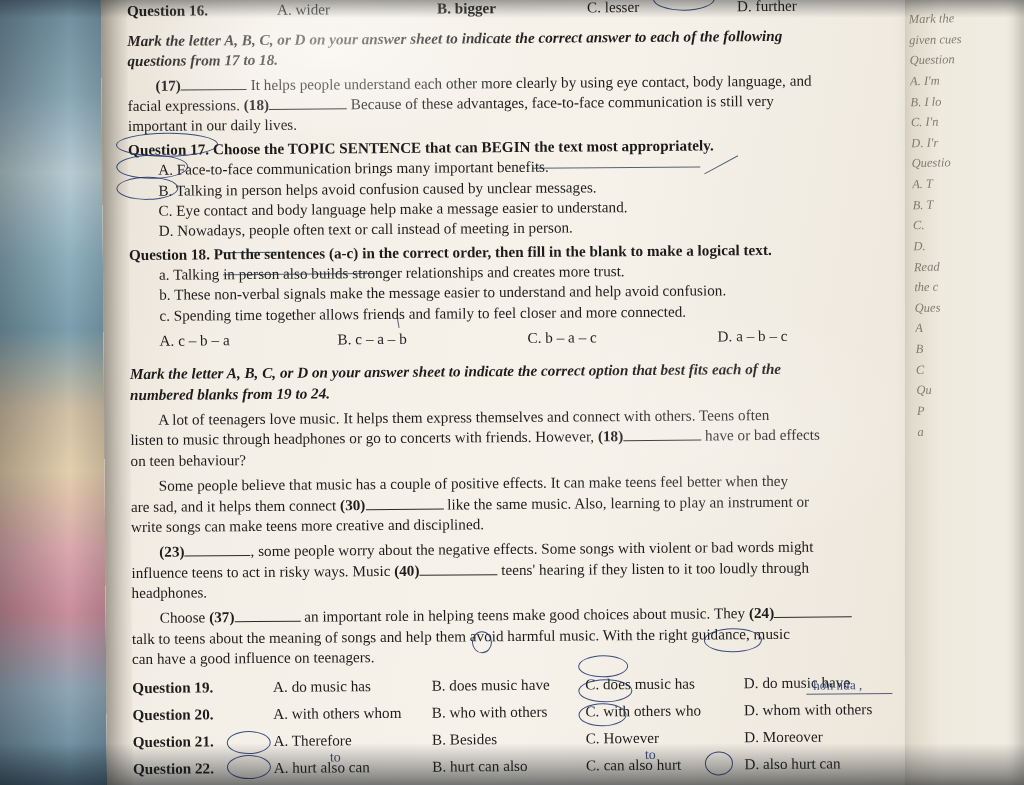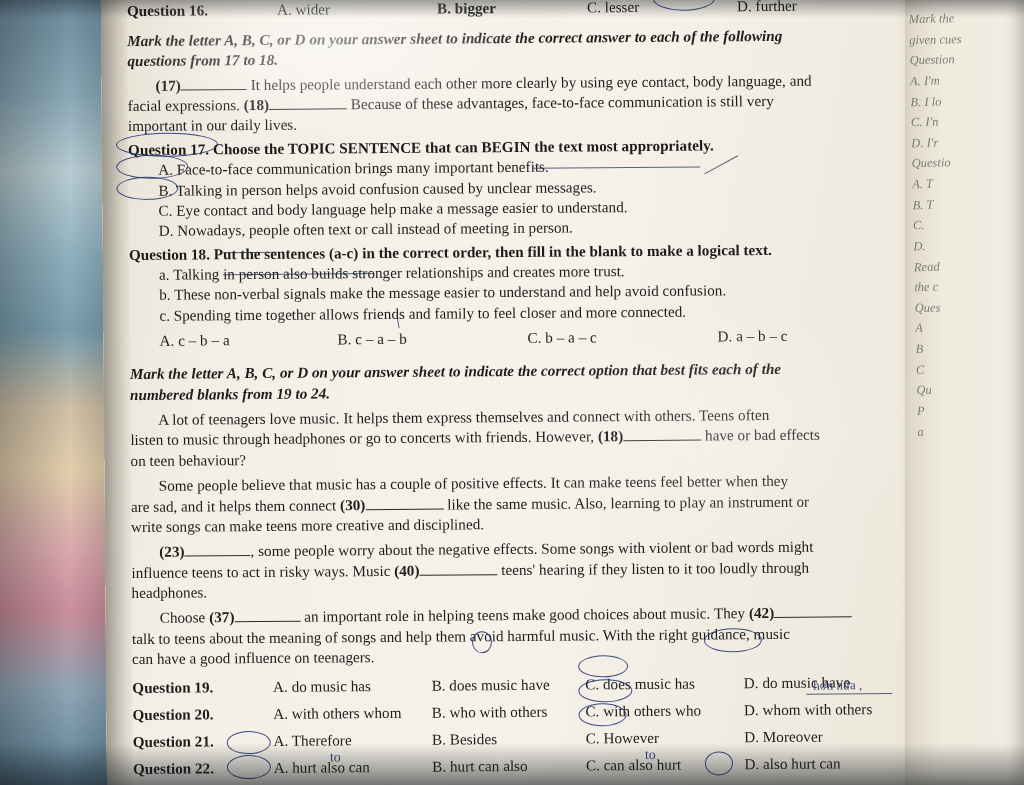--- a/index.html
+++ b/index.html
@@ -241,21 +241,21 @@
         <span>influence teens to act in risky ways. Music</span>
         <span class="b">(40)</span><span class="blank lg"></span>
         <span>teens' hearing if they listen to it too loudly through</span>
       </div>
       <div class="row para-noind">headphones.</div>
 
       <div class="row para" style="margin-top:5px;">
         <span>Choose</span>
         <span class="b">(37)</span><span class="blank"></span>
         <span>an important role in helping teens make good choices about music. They</span>
-        <span class="b">(42)</span><span class="blank lg"></span>
+        <span class="b">(24)</span><span class="blank lg"></span>
       </div>
       <div class="row para-noind">talk to teens about the meaning of songs and help them avoid harmful music. With the right guidance, music</div>
       <div class="row para-noind">can have a good influence on teenagers.</div>
 
       <div class="answers-table">
 
         <div class="ans-row">
           <div class="qnum">Question 19.</div>
           <div class="a1">A. do music has</div>
           <div class="a2">B. does music have</div>

